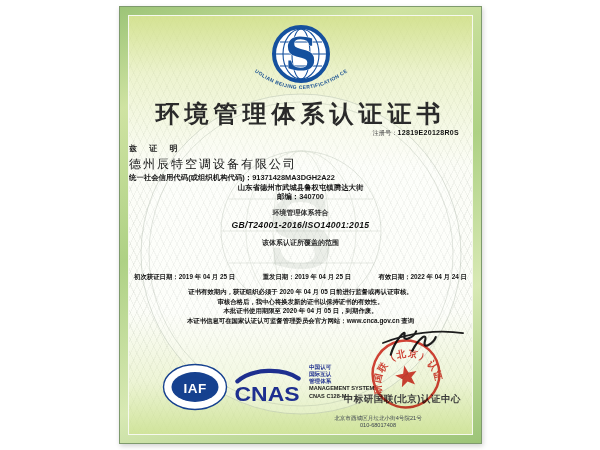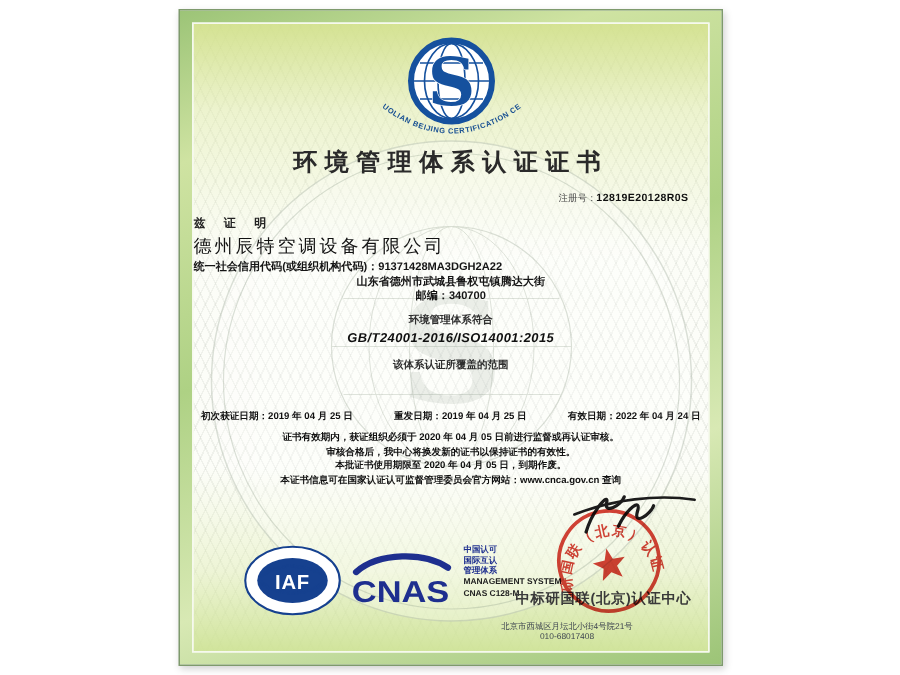--- a/index.html
+++ b/index.html
@@ -14,21 +14,21 @@
     background:
       linear-gradient(180deg,rgba(209,224,138,.92) 0px,rgba(224,235,172,.55) 58px,rgba(250,252,240,.18) 150px,
         rgba(255,255,255,0) 205px,rgba(255,255,255,0) 295px,rgba(223,236,180,.5) 365px,rgba(205,226,148,.92) 100%),
       repeating-linear-gradient(64deg,rgba(130,140,125,.10) 0 1px,rgba(0,0,0,0) 1px 6px),
       repeating-linear-gradient(-64deg,rgba(130,140,125,.10) 0 1px,rgba(0,0,0,0) 1px 6px),
       #fcfdf8;}
   .wm{position:absolute;inset:0;z-index:0;pointer-events:none;}
   .layer{position:absolute;left:0;right:0;z-index:1;}
 
   .logo-wrap{top:6px;text-align:center;}
-  .title{top:82px;text-align:center;font-size:16px;font-weight:700;letter-spacing:5px;color:#2a2a2a;}
+  .title{top:82px;text-align:center;font-size:24px;font-weight:700;letter-spacing:5px;color:#2a2a2a;}
   .regline{position:absolute;z-index:1;top:105px;right:13px;white-space:nowrap;}
   .regline .lbl{font-size:6.3px;color:#4a4a4a;}
   .regline .num{font-size:7px;font-weight:700;color:#101010;letter-spacing:.3px;}
   .certify{top:127px;text-align:left;font-size:8px;font-weight:600;letter-spacing:5px;color:#222;}
   .company{top:140px;text-align:left;font-size:12px;font-weight:400;letter-spacing:2px;color:#111;}
   .code{top:157px;text-align:left;font-size:7.4px;font-weight:700;color:#151515;}
   .addr{top:167px;text-align:center;font-size:7.4px;font-weight:700;color:#151515;}
   .post{top:176px;text-align:center;font-size:7.4px;font-weight:700;color:#151515;}
   .conform{top:192px;text-align:center;font-size:7px;font-weight:600;color:#2e2e2e;}
   .standard{top:204px;text-align:center;font-size:8.6px;font-weight:700;color:#101010;letter-spacing:.3px;font-style:italic;}

